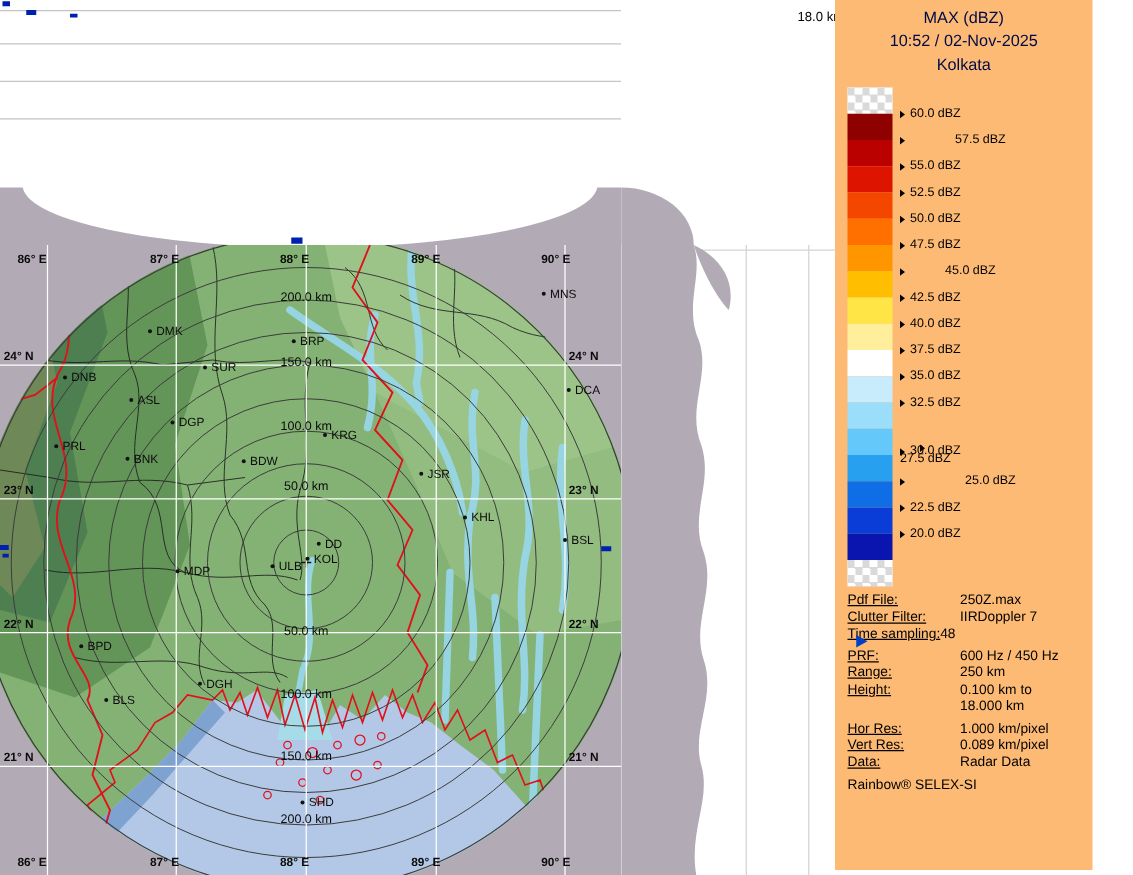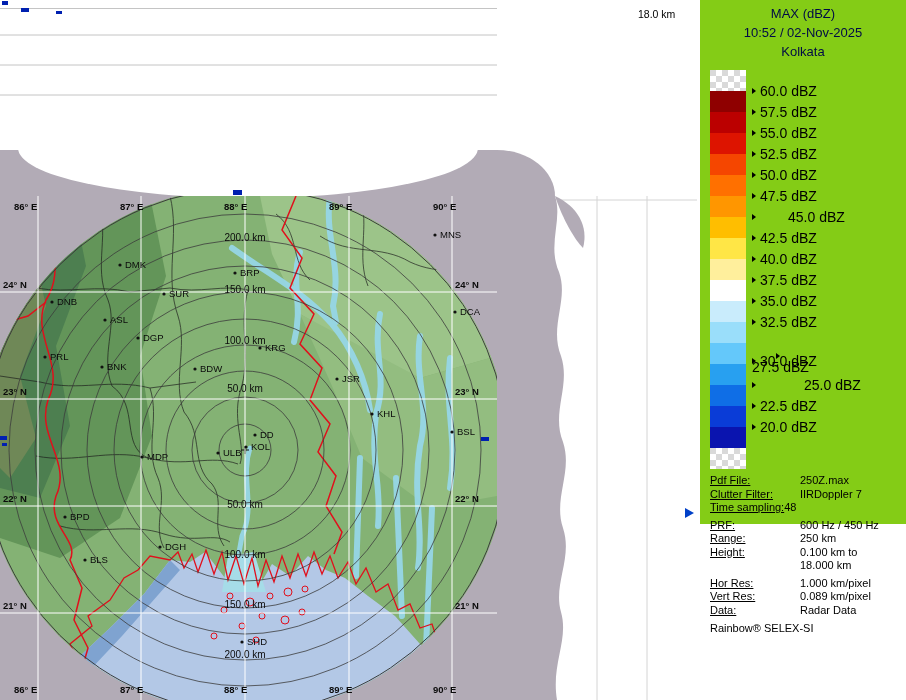--- a/index.html
+++ b/index.html
@@ -10,31 +10,31 @@
   
   #top-profile{position:absolute;left:0;top:8px;width:497px;height:188px;}
   #map-panel{position:absolute;left:0;top:196px;width:497px;height:504px;}
   #side-profile{position:absolute;left:497px;top:196px;width:200px;height:504px;}
   #profile-wedge{position:absolute;left:497px;top:150px;width:58px;height:46px;
     background:#b2abb6;border-top-right-radius:58px 46px;}
   
   #label-18km{position:absolute;left:638px;top:8px;font-size:10.5px;}
   #label-01km{position:absolute;left:501px;top:178px;font-size:10.5px;}
   
-  #legend-panel{position:absolute;left:700px;top:0;width:206px;height:524px;background:#84cc16;}
+  #legend-panel{position:absolute;left:668px;top:0;width:206px;height:696px;background:#fdba74;}
   .lg-title{position:absolute;top:6px;left:0;width:100%;text-align:center;font-size:13px;color:#000a46;}
   .lg-line1{top:25px;}
   .lg-line2{top:44px;}
   .lg-sub{position:absolute;left:0;width:100%;text-align:center;font-size:13px;color:#000a46;}
   #legend-colorbar{position:absolute;left:10px;top:70px;width:36px;}
   .band{width:36px;height:21px;}
   .checker{background-color:#ececec;background-image:repeating-conic-gradient(#ffffff 0% 25%, #d9d9d9 0% 50%);background-size:12px 12px;}
   #legend-ticks{position:absolute;left:52px;top:70px;width:150px;height:378px;}
   .tick{position:absolute;left:0;display:flex;align-items:center;transform:translateY(-50%);
-    font-size:14px;white-space:nowrap;}
+    font-size:10px;white-space:nowrap;}
   .tri{display:inline-block;width:0;height:0;border-left:4px solid #000;
     border-top:3px solid transparent;border-bottom:3px solid transparent;margin-right:4px;}
   
   #metadata-rows{position:absolute;left:10px;top:474px;width:196px;font-size:11px;}
   .meta-row{position:relative;height:13.5px;line-height:13.5px;}
   .meta-row.gap{margin-top:4px;}
   .meta-label{position:absolute;left:0;text-decoration:underline;}
   .meta-value{position:absolute;left:90px;}
   .meta-row.inline .meta-label,.meta-row.inline .meta-value{position:static;}
   #footer-brand{position:absolute;left:10px;top:622px;font-size:11px;}
@@ -278,21 +278,21 @@
       <div class="band" style="background: rgb(15, 110, 230);"></div>
       <div class="band" style="background: rgb(10, 60, 215);"></div>
       <div class="band" style="background: rgb(10, 20, 175);"></div>
       <div class="band checker"></div>
     </div>
   <div id="legend-ticks">
       <div class="tick" style="top: 21px;">
         <span class="tri"></span>
         <span>60.0 dBZ</span>
       </div>
-      <div class="tick" style="top: 42px;">
+      <div class="tick" style="top: 42px; gap: 36px;">
         <span class="tri"></span>
         <span>57.5 dBZ</span>
       </div>
       <div class="tick" style="top: 63px;">
         <span class="tri"></span>
         <span>55.0 dBZ</span>
       </div>
       <div class="tick" style="top: 84px;">
         <span class="tri"></span>
         <span>52.5 dBZ</span>

